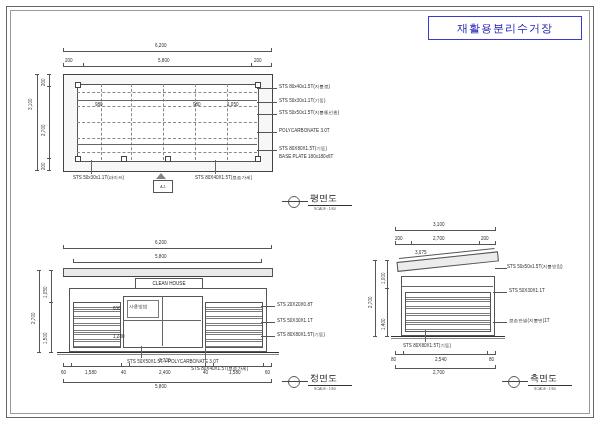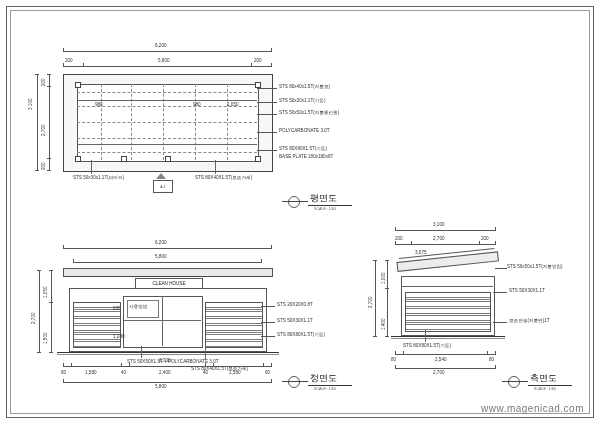--- a/index.html
+++ b/index.html
@@ -93,20 +93,23 @@
   }
 </style>
 </head>
 <body>
 
 <div id="sheet">
 
   <div class="border-outer"></div>
   <div class="border-inner"></div>
 
+  <div class="title-box">
+    <span>재활용분리수거장</span>
+  </div>
 
   <div class="abs" style="left:55px;top:40px;width:240px;height:160px;">
 
     <div class="abs dim-line" style="left:8px;top:11px;width:208px;"></div>
     <div class="abs tick" style="left:8px;top:8px;"></div>
     <div class="abs tick" style="left:216px;top:8px;"></div>
     <div class="abs dim" style="left:100px;top:3px;">6,200</div>
 
     <div class="abs dim-line" style="left:8px;top:26px;width:208px;"></div>
     <div class="abs tick" style="left:8px;top:23px;"></div>
@@ -365,15 +368,14 @@
   </div>
 
   <div class="abs" style="left:520px;top:372px;">
     <div class="viewtitle abs" style="left:10px;top:0px;">측면도</div>
     <div class="titleunder" style="left:8px;top:13px;width:44px;"></div>
     <div class="viewscale abs" style="left:14px;top:15px;">SCALE : 1/60</div>
     <div class="circ abs" style="left:-12px;top:4px;width:10px;height:10px;"></div>
     <div class="abs hline" style="left:-18px;top:9px;width:26px;"></div>
   </div>
 
-  <div class="watermark">www.magenicad.com</div>
 
 </div>
 
 </body></html>

